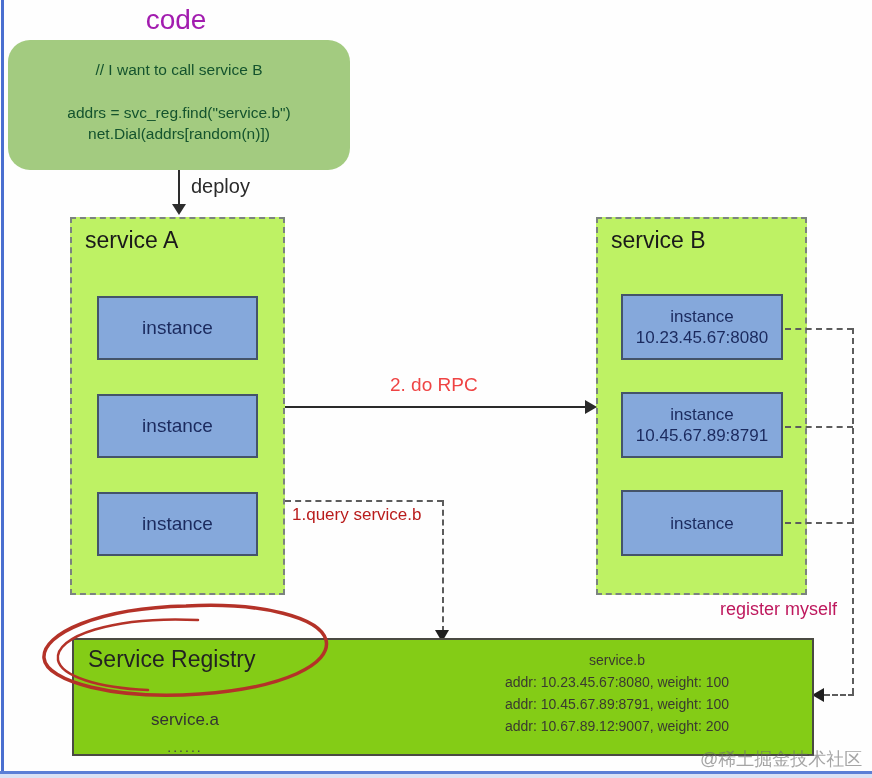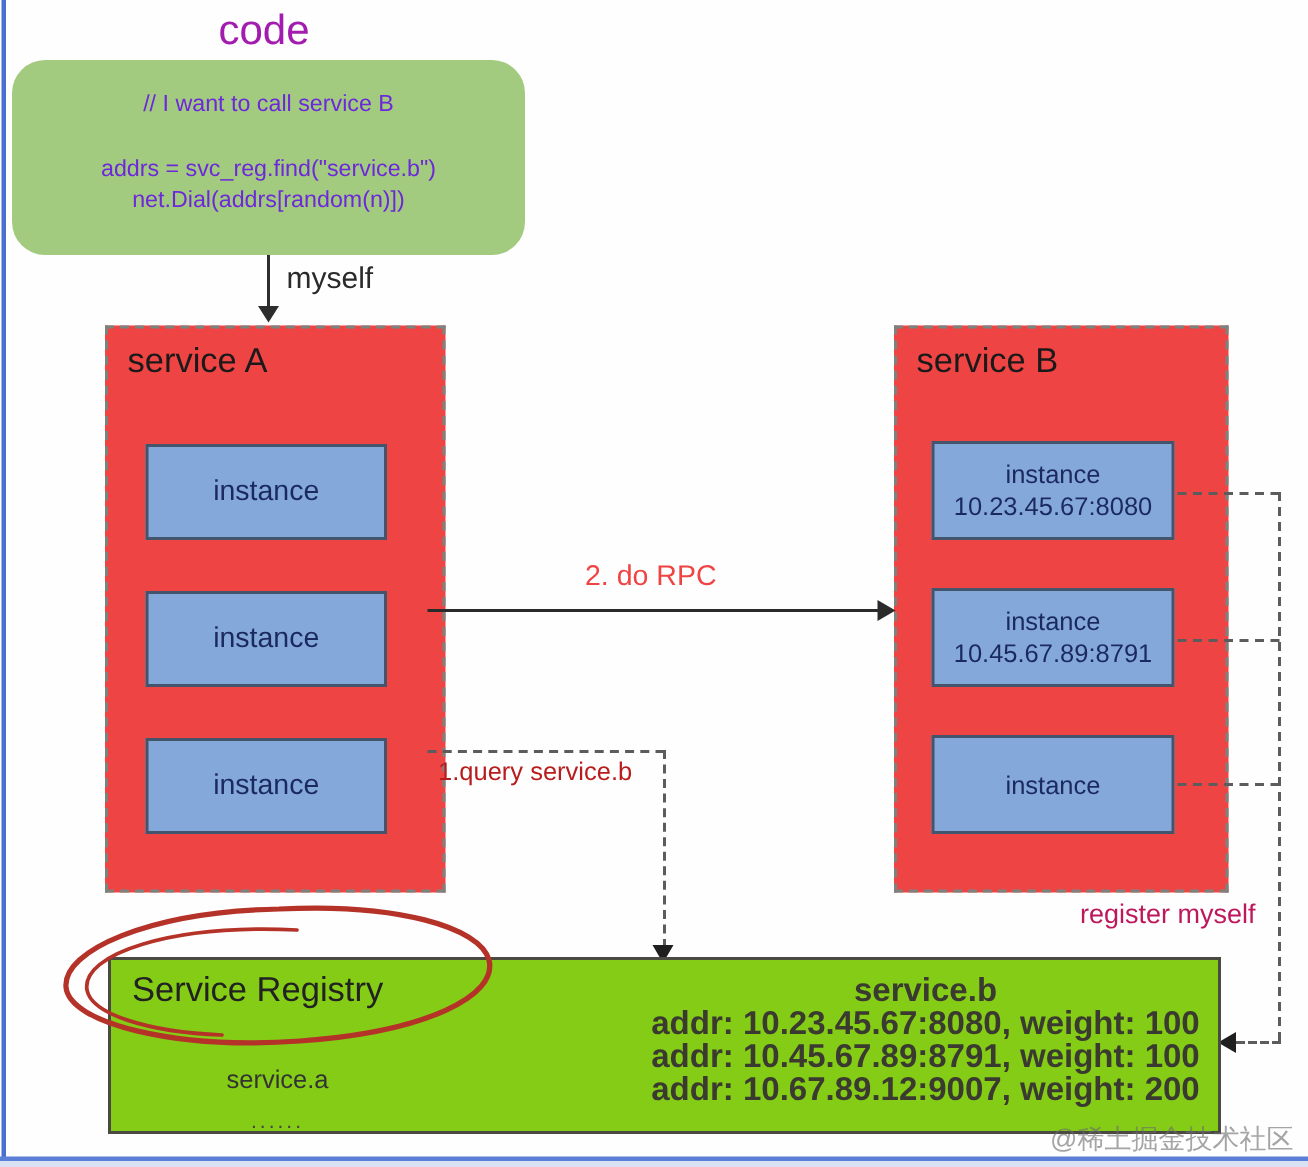--- a/index.html
+++ b/index.html
@@ -13,37 +13,37 @@
 
   
   .left-frame{left:1px;top:0;width:3px;height:774px;background:#4a6fd0;}
   .bottom-frame{left:0;top:771px;width:872px;height:3px;background:#5b7fd6;}
   .bottom-frame-light{left:0;top:774px;width:872px;height:4px;background:#d9e2f5;}
 
   
   .code-title{left:110px;top:4px;width:132px;text-align:center;font-size:28px;color:#a21caf;}
   .code-box{
     left:8px;top:40px;width:342px;height:130px;border-radius:22px;
-    background:#a3cb80;color:#6d28d9;
+    background:#a3cb80;color:#14532d;
     display:flex;flex-direction:column;align-items:center;
     font-size:15.5px;line-height:21px;
   }
   .code-comment{margin-top:19px;}
   .code-lines{margin-top:22px;text-align:center;}
 
   
   .deploy-line{left:178px;top:170px;width:2px;height:36px;background:#2d2d2d;}
   .deploy-head{left:172px;top:204px;width:0;height:0;
     border-left:7px solid transparent;border-right:7px solid transparent;
     border-top:11px solid #2d2d2d;}
   .deploy-label{left:191px;top:175px;font-size:20px;color:#2a2a2a;}
 
   
   .panel{
-    background:#ef4444;border:2px dashed #7b837f;padding-left:12px;
+    background:#bef264;border:2px dashed #7b837f;
   }
   .panel-a{left:70px;top:217px;width:211px;height:374px;}
   .panel-b{left:596px;top:217px;width:207px;height:374px;}
   .panel-title{position:absolute;left:13px;top:8px;font-size:23px;color:#1a1a1a;}
 
   .inst{
     position:absolute;background:#85a8db;border:2px solid #44546a;color:#1b2a5e;
     display:flex;flex-direction:column;align-items:center;justify-content:center;
     text-align:center;
   }
@@ -83,21 +83,21 @@
   
   .registry{
     left:72px;top:638px;width:738px;height:114px;
     background:#84cc16;border:2px solid #4a4a42;
   }
   .registry-title{position:absolute;left:14px;top:6px;font-size:23px;color:#222;}
   .registry-col-a{position:absolute;left:36px;top:50px;width:150px;text-align:center;
     font-size:17px;color:#333;margin-top:20px;}
   .registry-dots{margin-top:9px;font-size:14px;letter-spacing:2px;color:#444;}
   .registry-col-b{position:absolute;left:343px;top:9px;width:400px;text-align:center;
-    font-size:22px;line-height:22px;color:#3a3a30;font-weight:bold;}
+    font-size:14px;line-height:22px;color:#3a3a30;}
 
   
   .red-circle{left:28px;top:598px;width:316px;height:108px;pointer-events:none;}
 
   
   .watermark{left:700px;top:747px;font-size:18px;color:rgba(110,110,110,0.62);}
 </style>
 </head>
 <body>
 
@@ -111,21 +111,21 @@
   <div class="abs code-box">
     <div class="code-comment">// I want to call service B</div>
     <div class="code-lines">
       <div>addrs = svc_reg.find("service.b")</div>
       <div>net.Dial(addrs[random(n)])</div>
     </div>
   </div>
 
   <div class="abs deploy-line"></div>
   <div class="abs deploy-head"></div>
-  <div class="abs deploy-label">myself</div>
+  <div class="abs deploy-label">deploy</div>
 
   <div class="abs panel panel-a">
     <div class="panel-title">service A</div>
     <div class="inst inst-a inst-a1">
       <span>instance</span>
     </div>
     <div class="inst inst-a inst-a2">
       <span>instance</span>
     </div>
     <div class="inst inst-a inst-a3">

